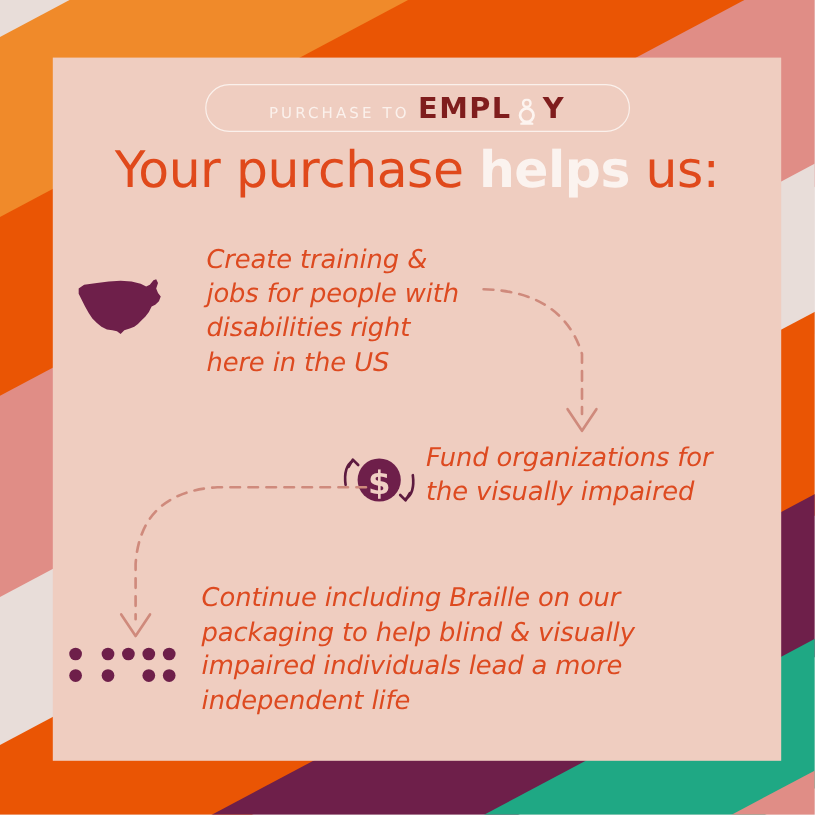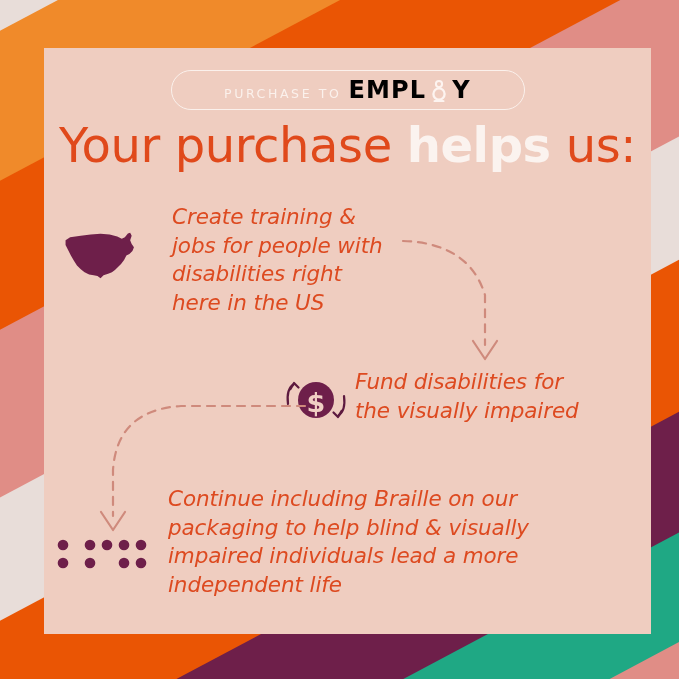--- a/index.html
+++ b/index.html
@@ -66,44 +66,44 @@
     gap: 7px;
     white-space: nowrap;
   }
   .badge-small {
     color: #fbf1ec;
     font-size: 12.5px;
     letter-spacing: 2.6px;
     font-weight: 500;
   }
   .badge-big {
-    color: #000000;
+    color: #7f1d1d;
     font-size: 24px;
     letter-spacing: 1.2px;
     font-weight: 700;
     display: flex;
-    align-items: center;
+    align-items: flex-end;
   }
   .badge-person {
     position: relative;
     display: inline-block;
     width: 24px;
     height: 24px;
     margin: 0 1px;
     transform: translateY(2px);
   }
 
   
   .headline {
     position: absolute;
     left: 0;
     right: 0;
     top: 72px;
     text-align: center;
-    font-size: 48px;
+    font-size: 42px;
     line-height: 1.05;
     letter-spacing: -0.4px;
     white-space: nowrap;
   }
   .hl-orange { color: #e0491b; font-weight: 400; }
   .hl-white  { color: #fbf3ef; font-weight: 700; }
 
   
   .body-text {
     position: absolute;
@@ -211,21 +211,21 @@
     <div class="icon-dollar">
       <svg viewBox="0 0 70 52" width="70" height="52" aria-hidden="true">
         <circle cx="35" cy="26" r="18" fill="#6e1f4a"></circle>
         <text x="35" y="37.5" text-anchor="middle" font-family="DejaVu Sans, Liberation Sans, sans-serif" font-size="27" font-weight="700" fill="#f0cfc4">$</text>
         <path d="M7 30 Q5 15 13 10" fill="none" stroke="#5d1a3f" stroke-width="2.2" stroke-linecap="round"></path>
         <path d="M9.5 15 L13 9 L17.5 13.5" fill="none" stroke="#5d1a3f" stroke-width="2.2" stroke-linecap="round" stroke-linejoin="round"></path>
         <path d="M63 22 Q65 37 57 42" fill="none" stroke="#5d1a3f" stroke-width="2.2" stroke-linecap="round"></path>
         <path d="M60.5 37 L57 43 L52.5 38.5" fill="none" stroke="#5d1a3f" stroke-width="2.2" stroke-linecap="round" stroke-linejoin="round"></path>
       </svg>
     </div>
-    <div class="body-text" id="block2-text">Fund disabilities for
+    <div class="body-text" id="block2-text">Fund organizations for
 the visually impaired</div>
 
     <svg class="arrow-svg" id="arrow-2" viewBox="0 0 240 145" aria-hidden="true">
       <path d="M236 8 L112 8 Q48 12 44 72 L44 118" fill="none" stroke="#cf8a7c" stroke-width="2.2" stroke-dasharray="8 7" stroke-linecap="round"></path>
       <path d="M32 114 L44 132 L56 114" fill="none" stroke="#cf8a7c" stroke-width="2.2" stroke-linecap="round" stroke-linejoin="round"></path>
     </svg>
 
     <div class="icon-braille">
       <svg viewBox="0 0 100 40" width="100" height="40" aria-hidden="true">
         <circle cx="9" cy="10" r="5.3" fill="#6e1f4a"></circle>

